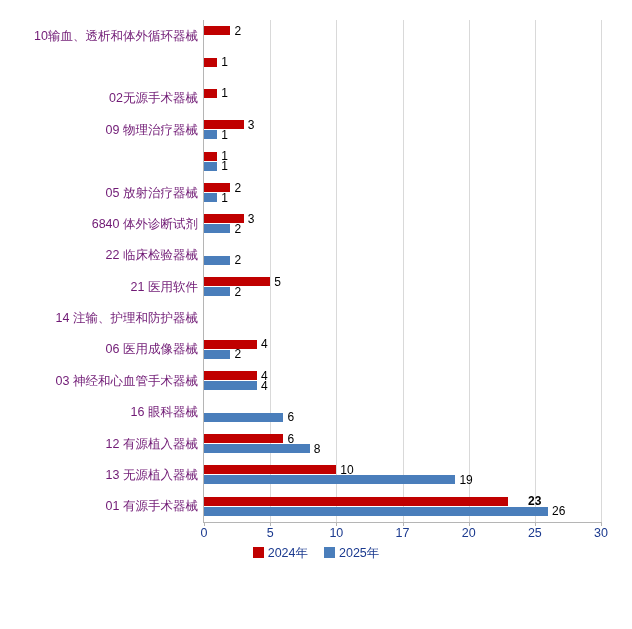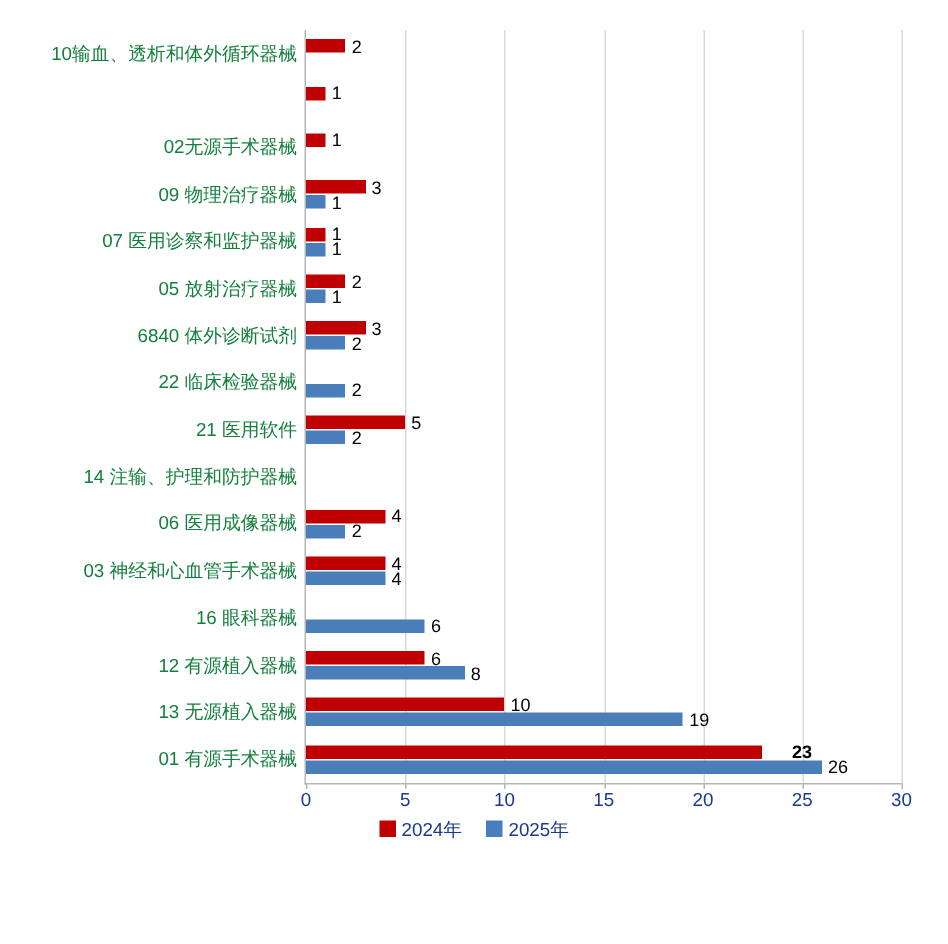--- a/index.html
+++ b/index.html
@@ -42,21 +42,21 @@
     bottom: 0;
     width: 1px;
     background: #d9d9d9;
   }
   .cat-label {
     position: absolute;
     right: 100%;
     margin-right: 6px;
     white-space: nowrap;
     font-size: 12.5px;
-    color: #15803d;
+    color: #701a75;
     line-height: 1;
     transform: translateY(-50%);
   }
   .bar {
     position: absolute;
     height: 9px;
     left: 0;
   }
   .bar.y2024 { background: #c00000; }
   .bar.y2025 { background: #4a7ebb; }
@@ -126,21 +126,21 @@
         <div class="tickmark" style="left: 0px;"></div>
         <div class="xtick" style="left: 0px;">0</div>
         <div class="gridline" style="left: 66.1667px;"></div>
         <div class="tickmark" style="left: 66.1667px;"></div>
         <div class="xtick" style="left: 66.1667px;">5</div>
         <div class="gridline" style="left: 132.333px;"></div>
         <div class="tickmark" style="left: 132.333px;"></div>
         <div class="xtick" style="left: 132.333px;">10</div>
         <div class="gridline" style="left: 198.5px;"></div>
         <div class="tickmark" style="left: 198.5px;"></div>
-        <div class="xtick" style="left: 198.5px;">15</div>
+        <div class="xtick" style="left: 198.5px;">17</div>
         <div class="gridline" style="left: 264.667px;"></div>
         <div class="tickmark" style="left: 264.667px;"></div>
         <div class="xtick" style="left: 264.667px;">20</div>
         <div class="gridline" style="left: 330.833px;"></div>
         <div class="tickmark" style="left: 330.833px;"></div>
         <div class="xtick" style="left: 330.833px;">25</div>
         <div class="gridline" style="left: 397px;"></div>
         <div class="tickmark" style="left: 397px;"></div>
         <div class="xtick" style="left: 397px;">30</div>
         <div class="cat-label" style="top: 486.312px;">01 有源手术器械</div>
@@ -183,21 +183,20 @@
         <div class="cat-label" style="top: 203.938px;">6840 体外诊断试剂</div>
         <div class="bar y2024" style="top: 194.438px; width: 39.7px; background: rgb(192, 0, 0);"></div>
         <div class="bar-label" style="top: 198.938px; left: 43.7px;">3</div>
         <div class="bar y2025" style="top: 204.438px; width: 26.4667px; background: rgb(74, 126, 187);"></div>
         <div class="bar-label" style="top: 208.938px; left: 30.4667px;">2</div>
         <div class="cat-label" style="top: 172.562px;">05 放射治疗器械</div>
         <div class="bar y2024" style="top: 163.062px; width: 26.4667px; background: rgb(192, 0, 0);"></div>
         <div class="bar-label" style="top: 167.562px; left: 30.4667px;">2</div>
         <div class="bar y2025" style="top: 173.062px; width: 13.2333px; background: rgb(74, 126, 187);"></div>
         <div class="bar-label" style="top: 177.562px; left: 17.2333px;">1</div>
-        <div class="cat-label" style="top: 141.188px;">07 医用诊察和监护器械</div>
         <div class="bar y2024" style="top: 131.688px; width: 13.2333px; background: rgb(192, 0, 0);"></div>
         <div class="bar-label" style="top: 136.188px; left: 17.2333px;">1</div>
         <div class="bar y2025" style="top: 141.688px; width: 13.2333px; background: rgb(74, 126, 187);"></div>
         <div class="bar-label" style="top: 146.188px; left: 17.2333px;">1</div>
         <div class="cat-label" style="top: 109.812px;">09 物理治疗器械</div>
         <div class="bar y2024" style="top: 100.312px; width: 39.7px; background: rgb(192, 0, 0);"></div>
         <div class="bar-label" style="top: 104.812px; left: 43.7px;">3</div>
         <div class="bar y2025" style="top: 110.312px; width: 13.2333px; background: rgb(74, 126, 187);"></div>
         <div class="bar-label" style="top: 114.812px; left: 17.2333px;">1</div>
         <div class="cat-label" style="top: 78.4375px;">02无源手术器械</div>

